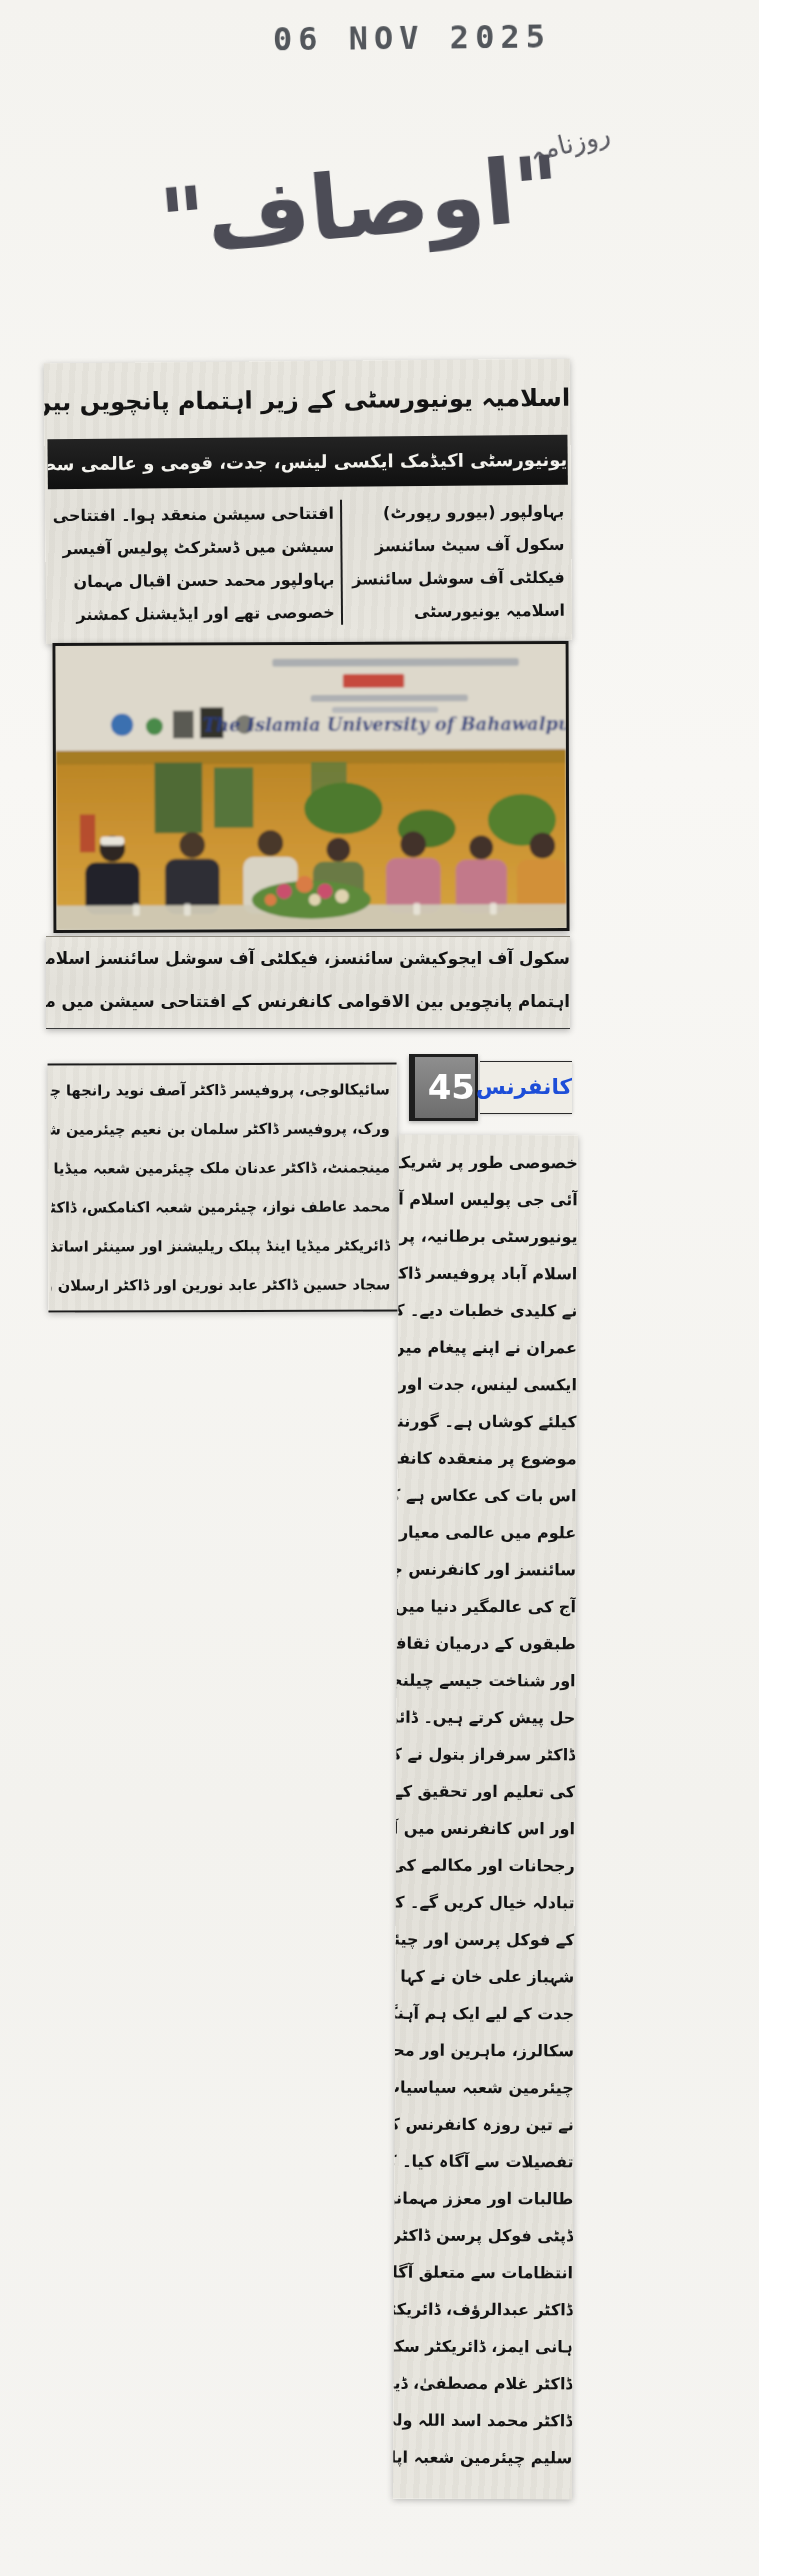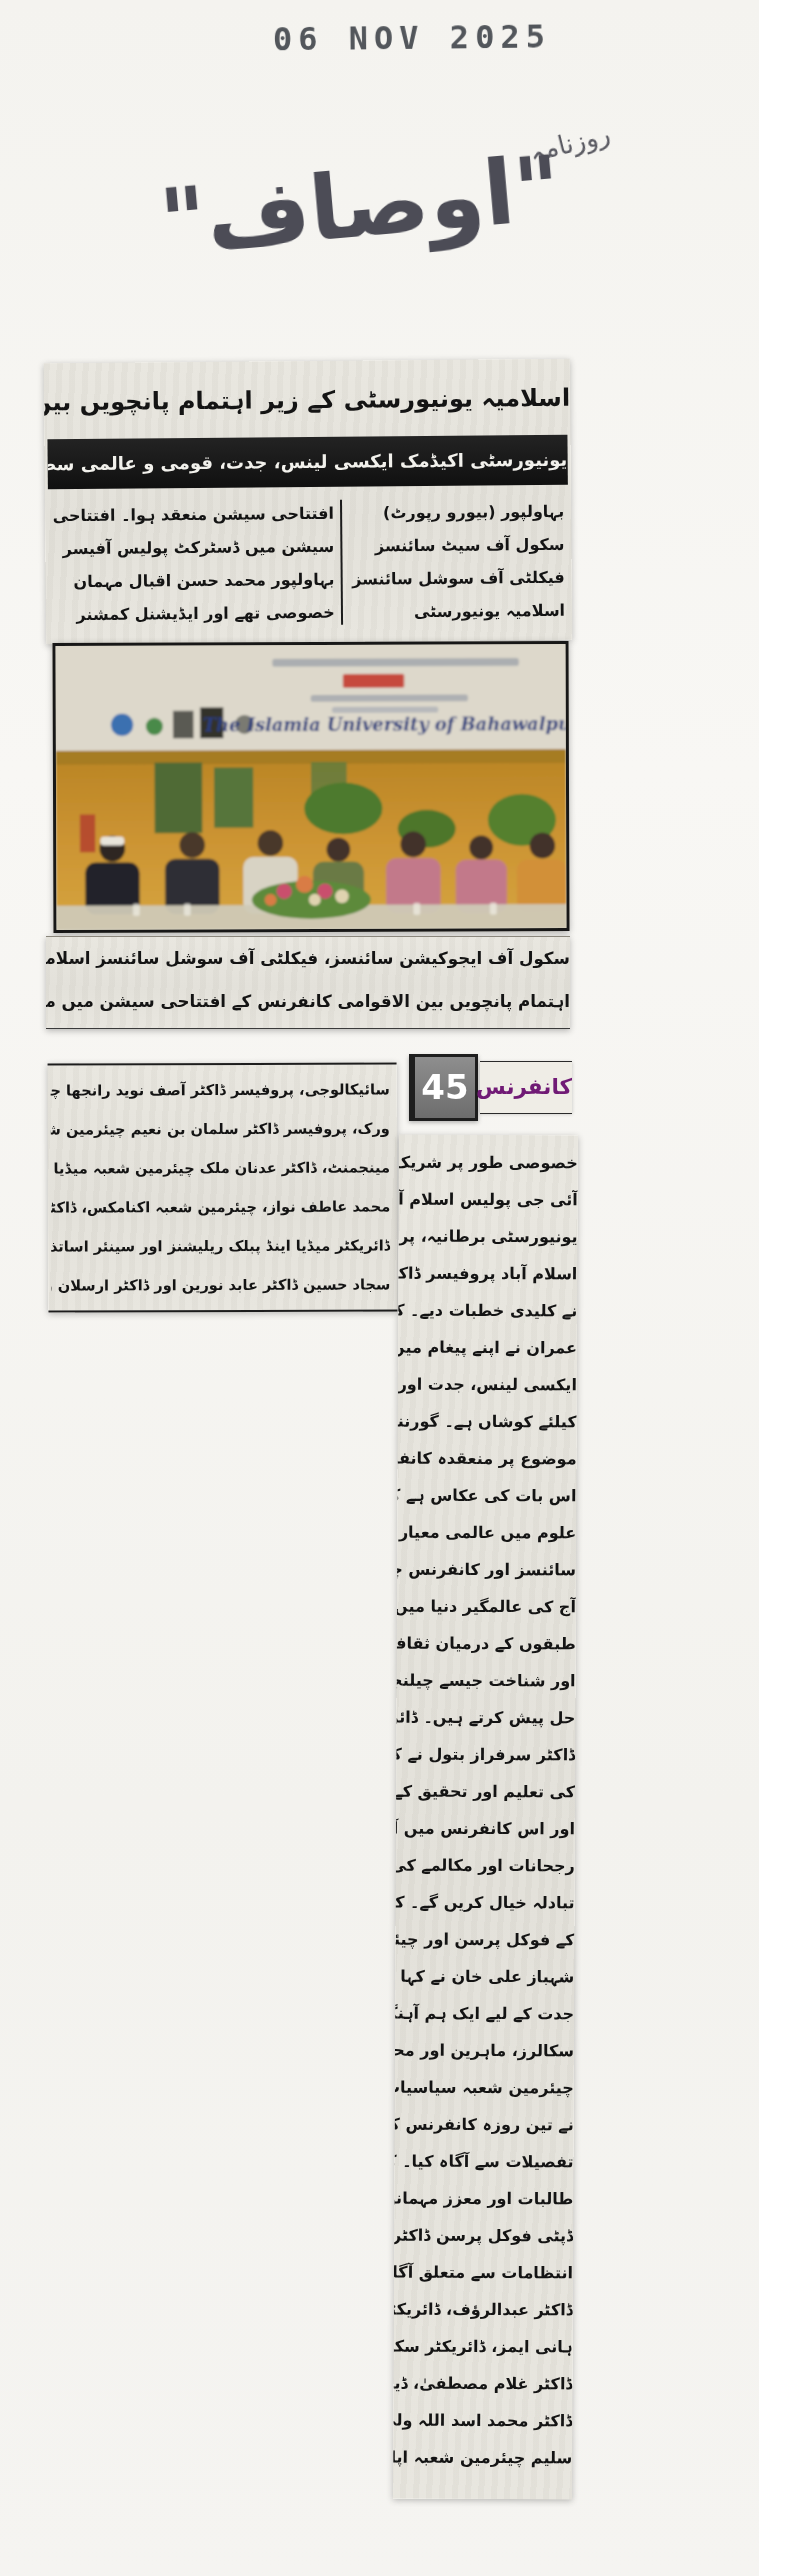--- a/index.html
+++ b/index.html
@@ -64,28 +64,28 @@
     left:48px;top:1063px;width:349px;height:249px;
     border-top:2.6px solid #1d1d1d;border-bottom:2.6px solid #1d1d1d;
     padding:5.2px 6.9px 0 3.4px;box-sizing:border-box;transform:rotate(-0.2deg);
   }
   .left-slip .line{height:39px;line-height:39px;font-size:14.6px;font-weight:bold;white-space:nowrap;overflow:hidden;text-align:right;}
   
   .badge45{
     position:absolute;left:409px;top:1054px;width:69px;height:67px;box-sizing:border-box;
     border:3.4px solid #1e1e1e;border-left:6px solid #1e1e1e;
     background:linear-gradient(180deg,#8e8e8e,#6d6d6d);
-    color:#ffffff;font-size:34px;font-weight:bold;text-align:center;line-height:60px;
+    color:#ffffff;font-size:34px;font-weight:bold;text-align:right;line-height:60px;
     box-shadow:0 1.7px 4.3px rgba(40,40,40,.35);
   }
   .section-strip{
     position:absolute;left:480px;top:1061px;width:92px;height:53px;box-sizing:border-box;
     background:#efede6;border-top:1.7px solid #2a2a2a;border-bottom:1.7px solid #2a2a2a;
     font-size:21.5px;font-weight:bold;text-align:center;line-height:50px;direction:rtl;
-    color:#701a75;box-shadow:0 0.9px 3.4px rgba(40,40,40,.25);
+    color:#1d4ed8;box-shadow:0 0.9px 3.4px rgba(40,40,40,.25);
   }
   
   .long-column{
     left:396px;top:1135px;width:179px;height:1364px;transform:rotate(0.25deg);
     padding-top:8.6px;box-sizing:border-box;overflow:hidden;
   }
   .long-column .line{height:37px;line-height:37px;font-size:16px;font-weight:bold;white-space:nowrap;overflow:hidden;text-align:right;}
 </style>
 </head>
 <body>

